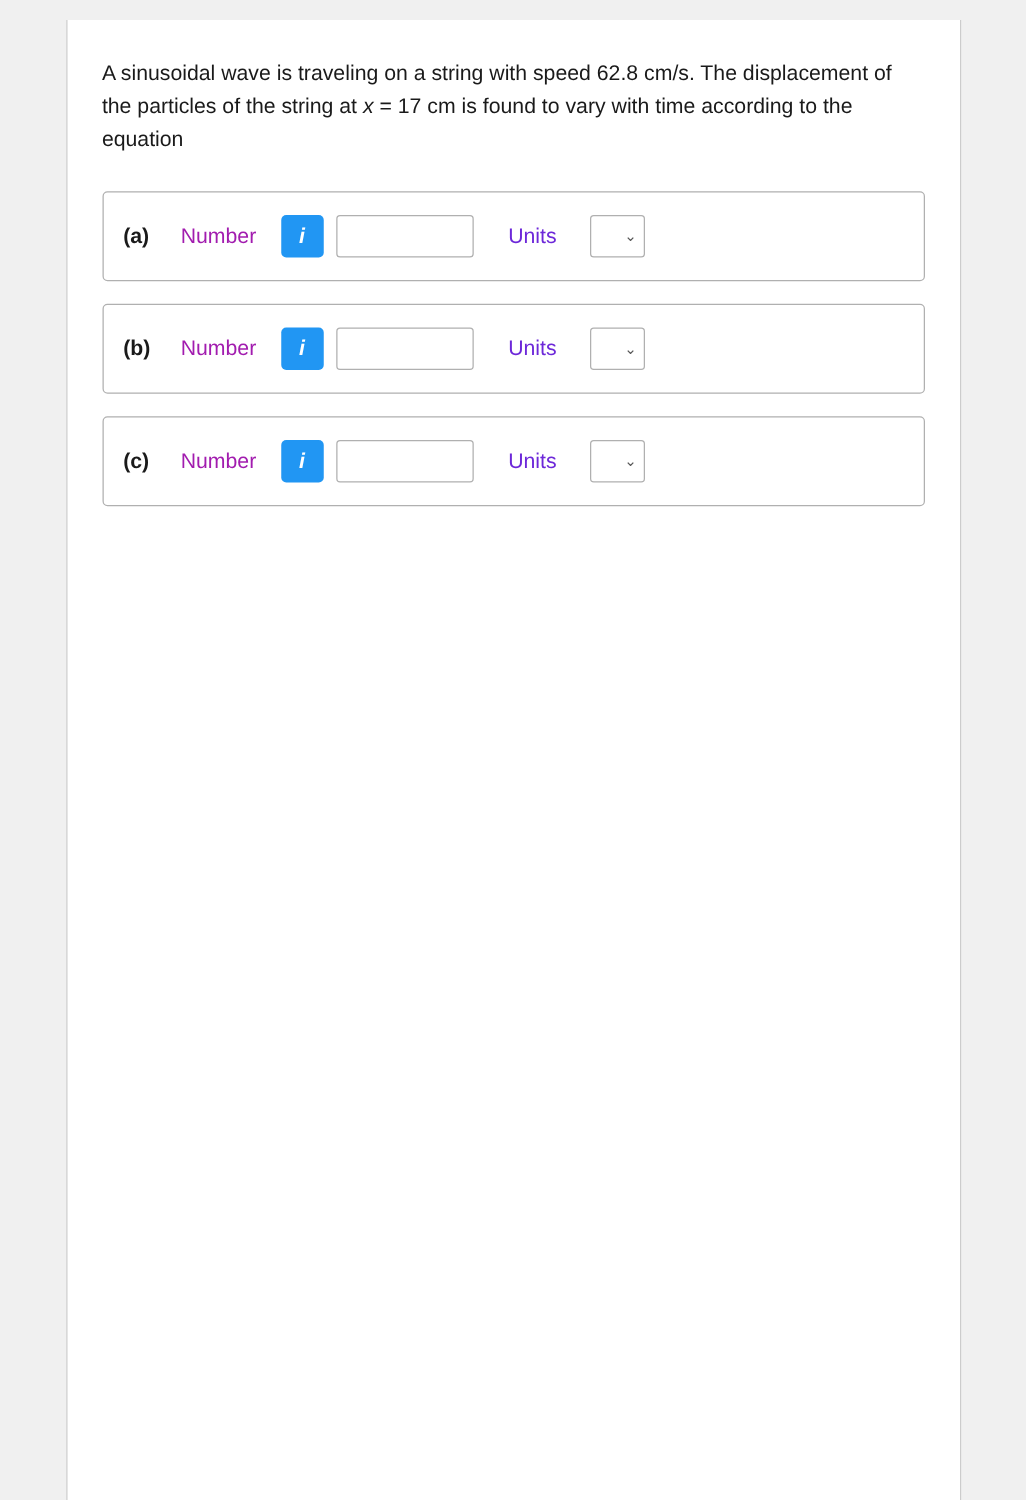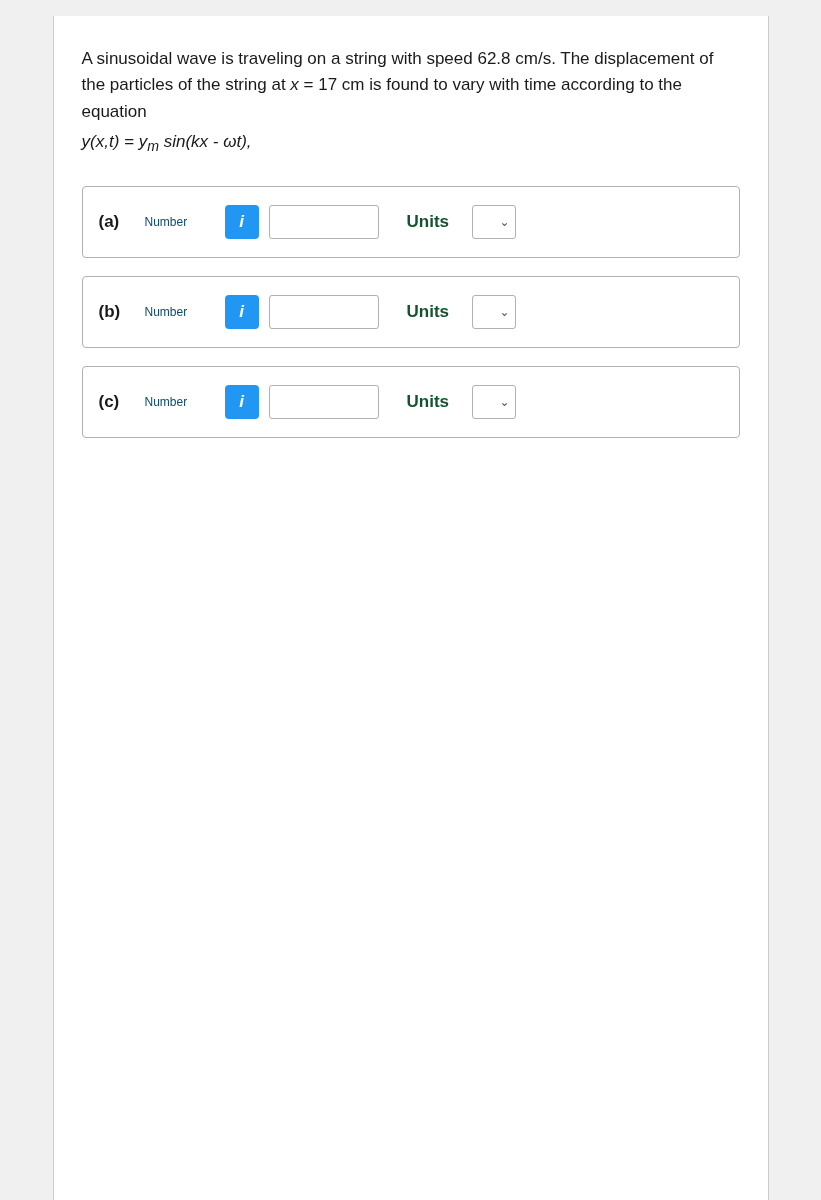--- a/index.html
+++ b/index.html
@@ -64,22 +64,22 @@
     }
 
     .part-label {
       font-size: 17px;
       font-weight: bold;
       color: #1a1a1a;
       min-width: 36px;
     }
 
     .number-label {
-      font-size: 12px;
-      color: #0c4a6e;
+      font-size: 17px;
+      color: #a21caf;
       min-width: 70px;
     }
 
     .info-btn {
       background: #2196f3;
       color: #fff;
       border: none;
       border-radius: 4px;
       width: 34px;
       height: 34px;
@@ -99,24 +99,23 @@
       width: 110px;
       height: 34px;
       font-size: 15px;
       padding: 0 8px;
       outline: none;
       background: #fff;
     }
 
     .units-label {
       font-size: 17px;
-      color: #14532d;
+      color: #6d28d9;
       margin-left: 18px;
       min-width: 55px;
-      font-weight: bold;
     }
 
     .dropdown-wrapper {
       position: relative;
       display: inline-block;
     }
 
     .dropdown-wrapper select {
       width: 44px;
       height: 34px;
@@ -148,23 +147,20 @@
 </head>
 <body>
 
 <div class="page-container">
 
   <div class="problem-text">
     <p>
       A sinusoidal wave is traveling on a string with speed 62.8 cm/s. The displacement of
       the particles of the string at <span class="math-italic">x</span> = 17 cm is found to vary with time according to the equation
     </p>
-    <p class="math-line">
-      <span class="math-italic">y</span>(<span class="math-italic">x</span>,<span class="math-italic">t</span>) = <span class="math-italic">y<sub>m</sub></span> sin(<span class="math-italic">kx</span> - <span class="math-italic">ω</span><span class="math-italic">t</span>),
-    </p>
   </div>
 
   <div id="answer-rows">
       <div class="answer-row">
         <span class="part-label">(a)</span>
         <span class="number-label">Number</span>
         <button class="info-btn">i</button>
         <input type="text" class="number-input" placeholder="" style="">
         <span class="units-label">Units</span>
         <div class="dropdown-wrapper"><select><option value=""></option></select><span class="dropdown-chevron">⌄</span></div>

